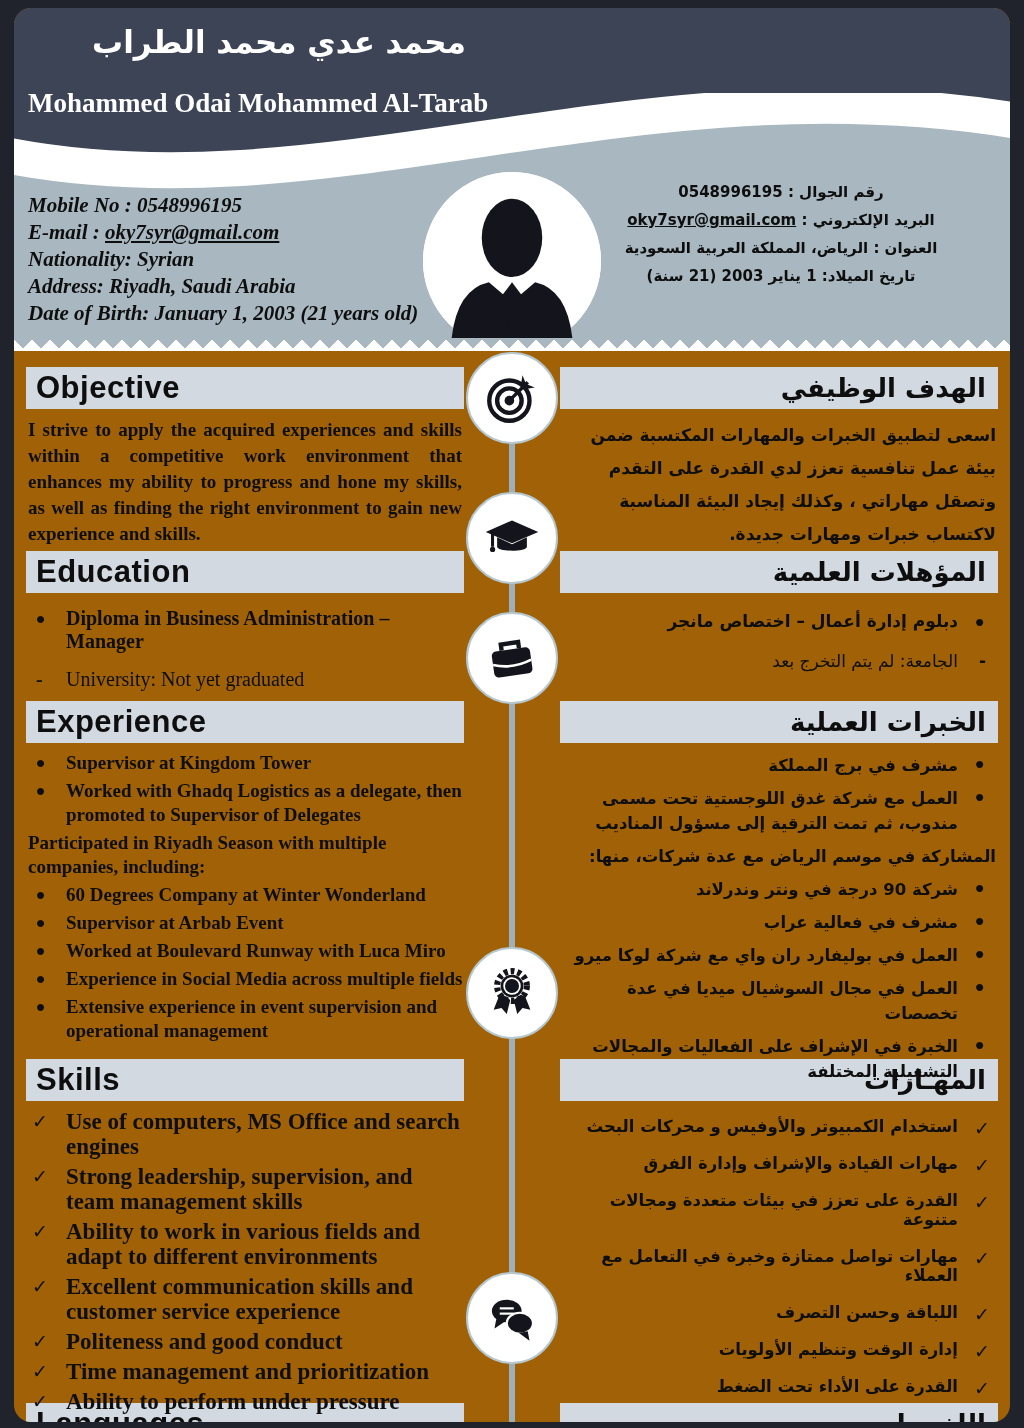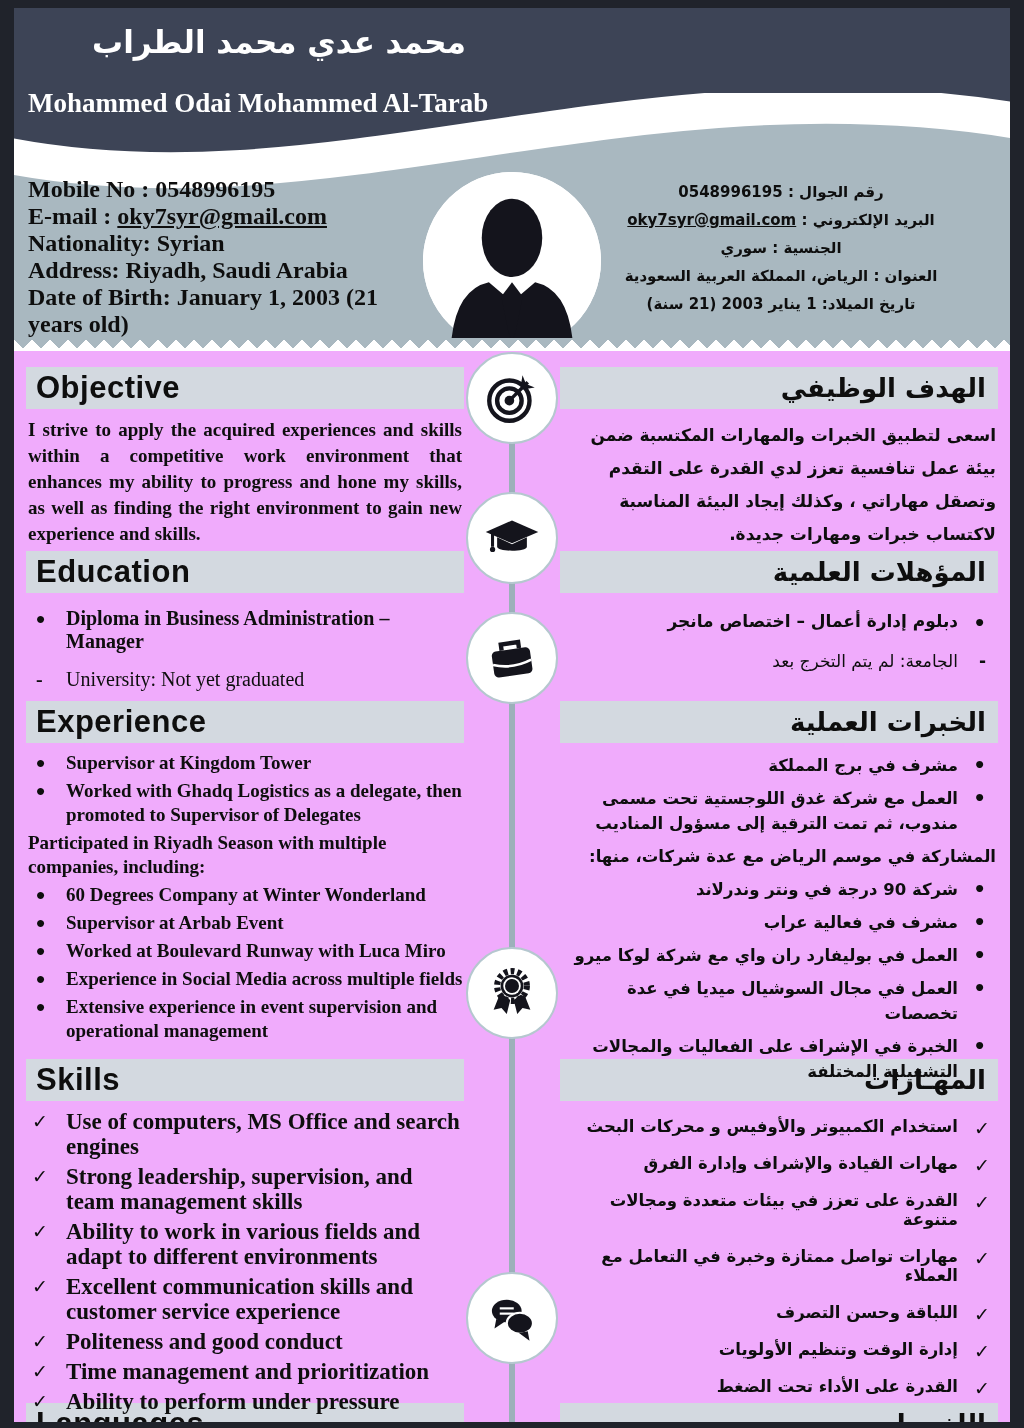--- a/index.html
+++ b/index.html
@@ -1,22 +1,22 @@
 <!DOCTYPE html>
 <html><head>
 <meta charset="utf-8">
 <style>
   html,body{margin:0;padding:0;background:#20232b;}
-  .page{position:relative;width:996px;margin:8px auto 6px auto;background:#f0abfc;height:1414px;overflow:hidden;font-family:"Liberation Serif",serif;color:#0e0e0e;}
+  .page{position:relative;width:996px;margin:8px auto 6px auto;background:#a16207;height:1414px;overflow:hidden;font-family:"Liberation Serif",serif;color:#0e0e0e;border-radius:17px;}
   
   .hdr{position:relative;height:330px;background:#3d4456;overflow:hidden;}
   .hdr-wave{position:absolute;left:0;bottom:0;width:100%;height:245px;display:block;}
   .name-ar{position:absolute;top:16px;left:78px;color:#fff;font-family:"DejaVu Sans",sans-serif;font-weight:bold;font-size:31px;direction:rtl;}
   .name-en{position:absolute;top:80px;left:14px;color:#fff;font-family:"Liberation Serif",serif;font-weight:bold;font-size:27px;}
-  .contact-en{position:absolute;left:14px;top:168px;width:410px;font-weight:bold;font-size:24px;line-height:27px;}
+  .contact-en{position:absolute;left:14px;top:184px;width:410px;font-weight:bold;font-size:21px;line-height:27px;font-style:italic;}
   .contact-ar{position:absolute;right:14px;top:170px;width:430px;direction:rtl;text-align:center;font-family:"DejaVu Sans",sans-serif;font-weight:bold;font-size:15px;line-height:28px;}
   .contact-en a,.contact-ar a{color:#0e0e0e;text-decoration:underline;}
   .avatar{position:absolute;left:50%;top:164px;width:178px;height:178px;margin-left:-89px;border-radius:50%;background:#fff;}
   .avatar svg{width:100%;height:100%;}
   
   .zigzag{height:13px;background-color:#a9b8c0;background-image:linear-gradient(-45deg,#ffffff 8px,transparent 0),linear-gradient(45deg,#ffffff 8px,transparent 0);background-position:left bottom;background-repeat:repeat-x;background-size:18px 13px;}
   
   .main{position:relative;display:flex;padding:0 12px;height:1071px;}
   .col{width:438px;}
   .col-ar{flex:1;direction:rtl;font-family:"DejaVu Sans",sans-serif;}
@@ -91,21 +91,20 @@
       <div>Mobile No : 0548996195</div>
       <div><span>E-mail : </span><a href="#">oky7syr@gmail.com</a></div>
       <div>Nationality: Syrian</div>
       <div>Address: Riyadh, Saudi Arabia</div>
       <div>Date of Birth: January 1, 2003 (21 years old)</div>
     </div>
 
     <div class="contact-ar">
       <div>رقم الجوال : 0548996195</div>
       <div><span>البريد الإلكتروني : </span><a href="#">oky7syr@gmail.com</a></div>
-      <div>الجنسية : سوري</div>
       <div>العنوان : الرياض، المملكة العربية السعودية</div>
       <div>تاريخ الميلاد: 1 يناير 2003 (21 سنة)</div>
     </div>
 
     <div class="avatar">
       <svg viewBox="0 0 100 100">
         <circle cx="50" cy="50" r="50" fill="#ffffff"></circle>
         <ellipse cx="50" cy="37" rx="17" ry="22" fill="#14141c"></ellipse>
         <path d="M16,94 q3,-28 21,-32 l13,11 13,-11 q18,4 21,32 z" fill="#14141c"></path>
         <polygon points="50,62 44,70 48,90 50,95 52,90 56,70" fill="#14141c"></polygon>

